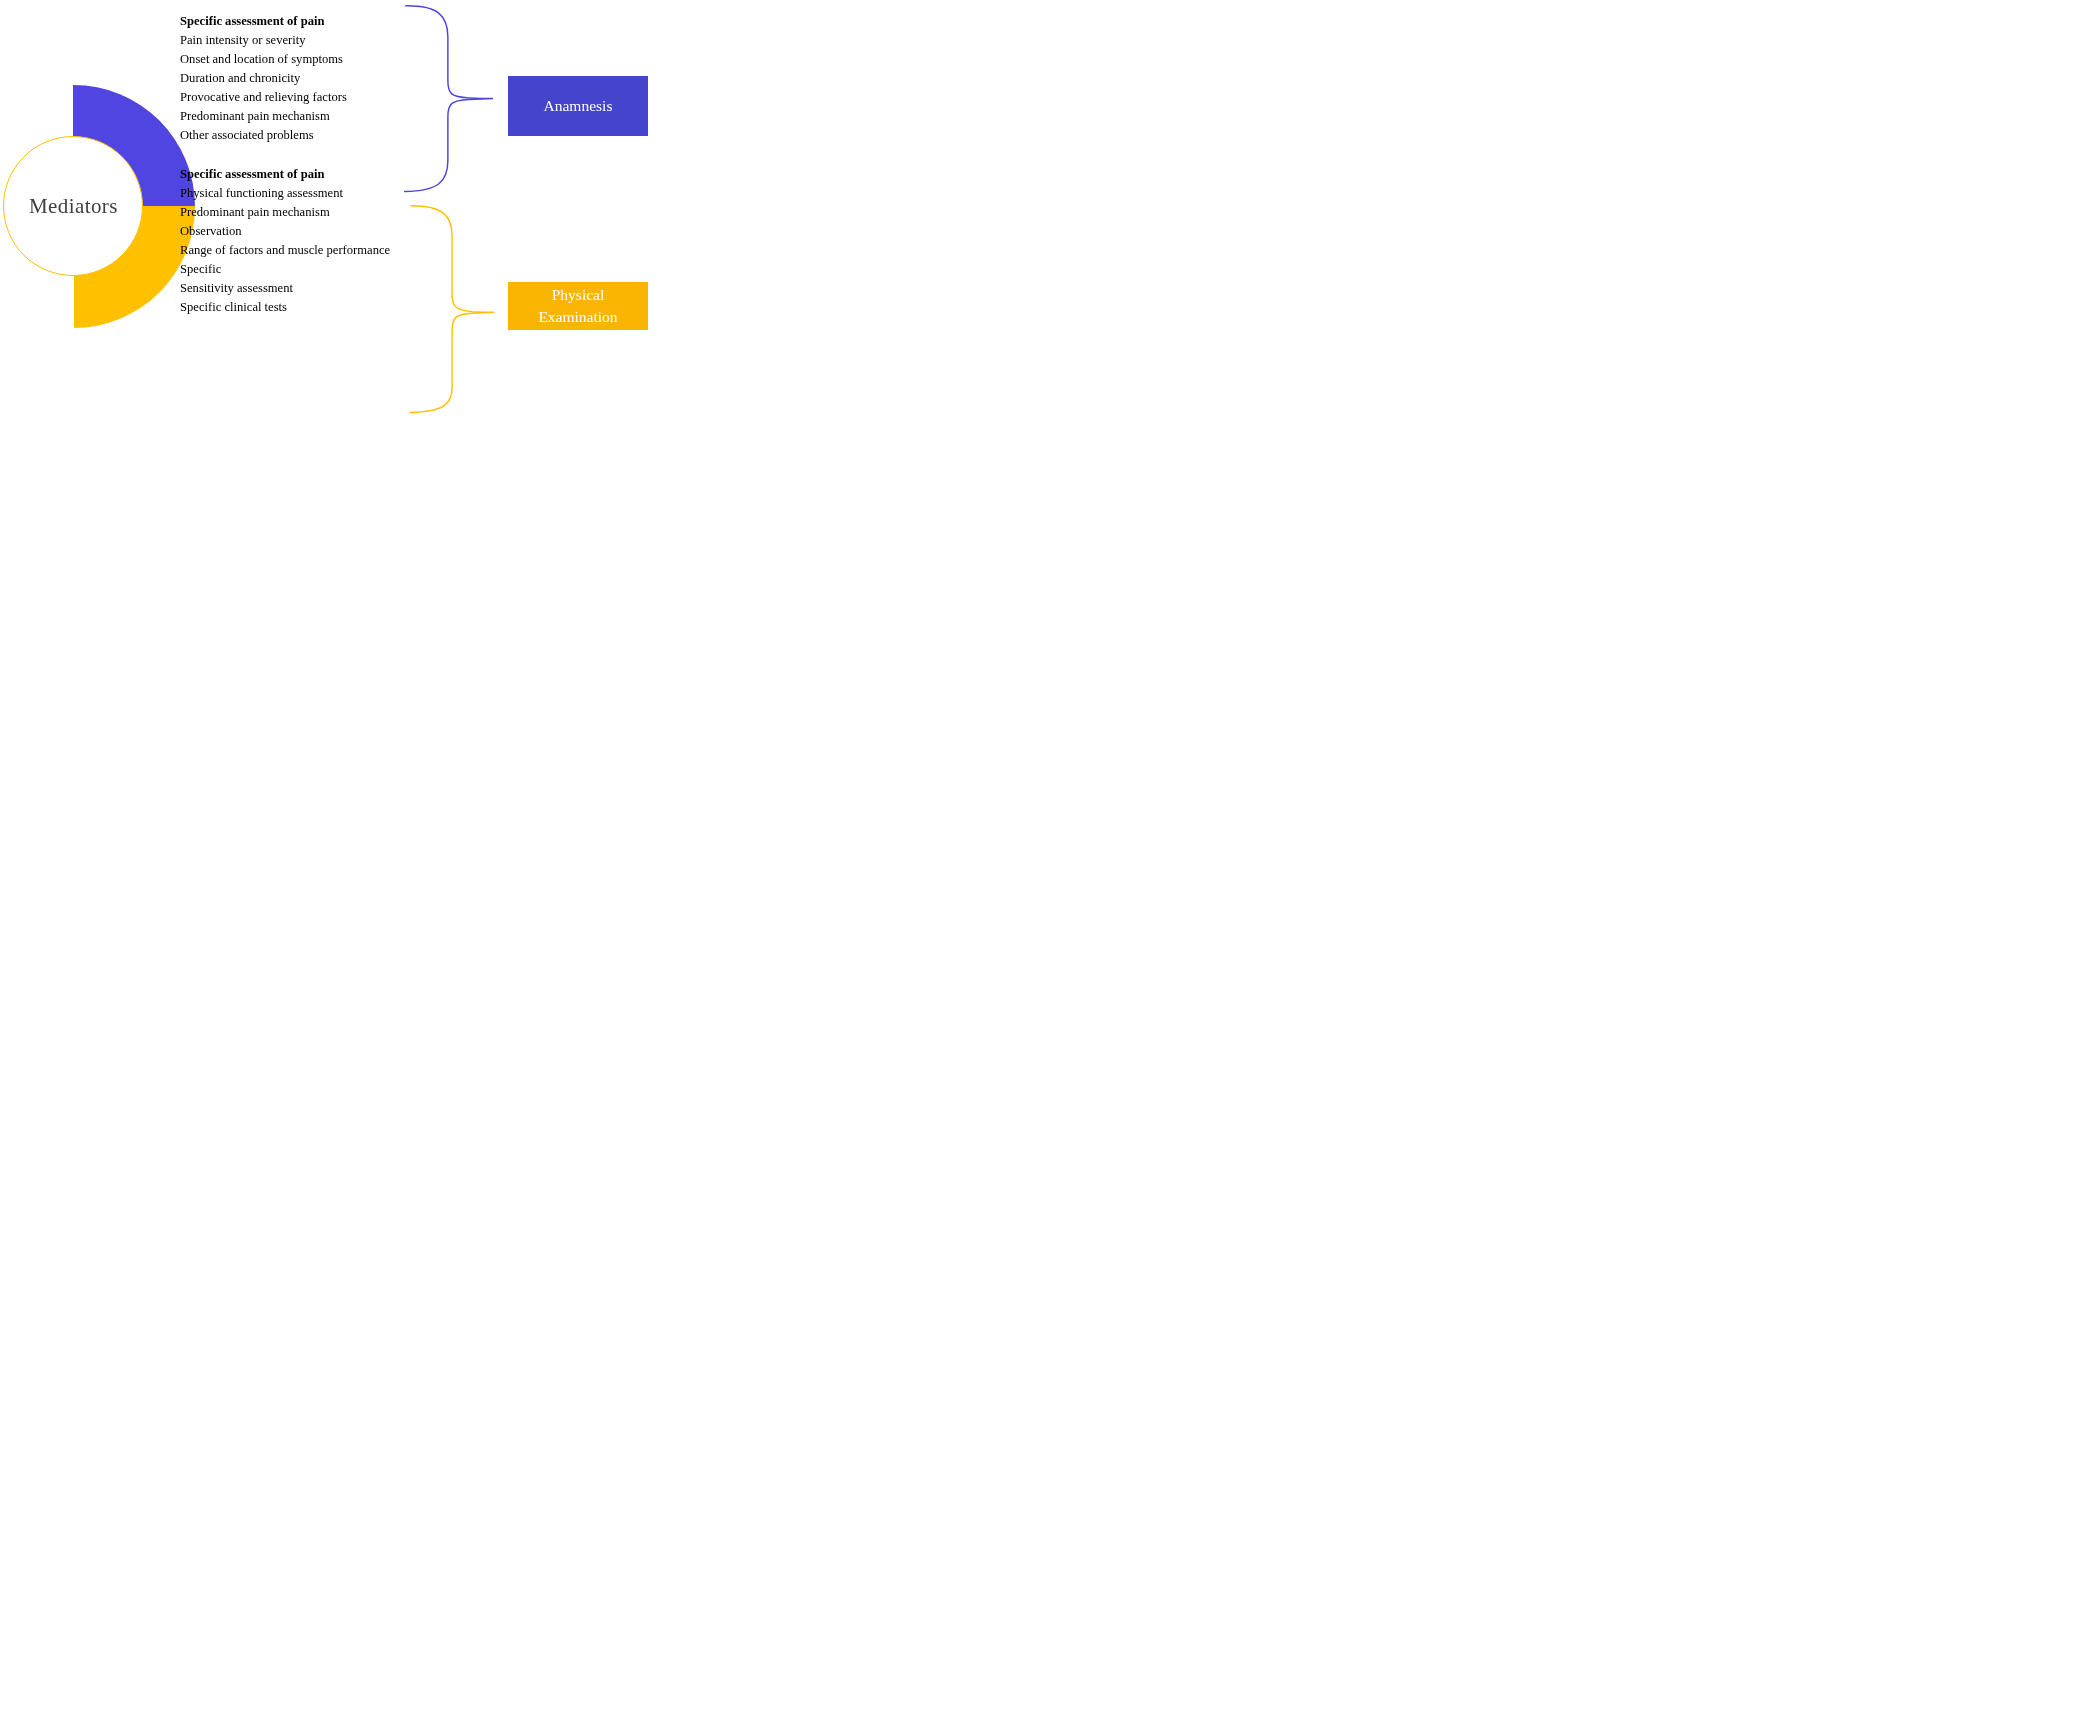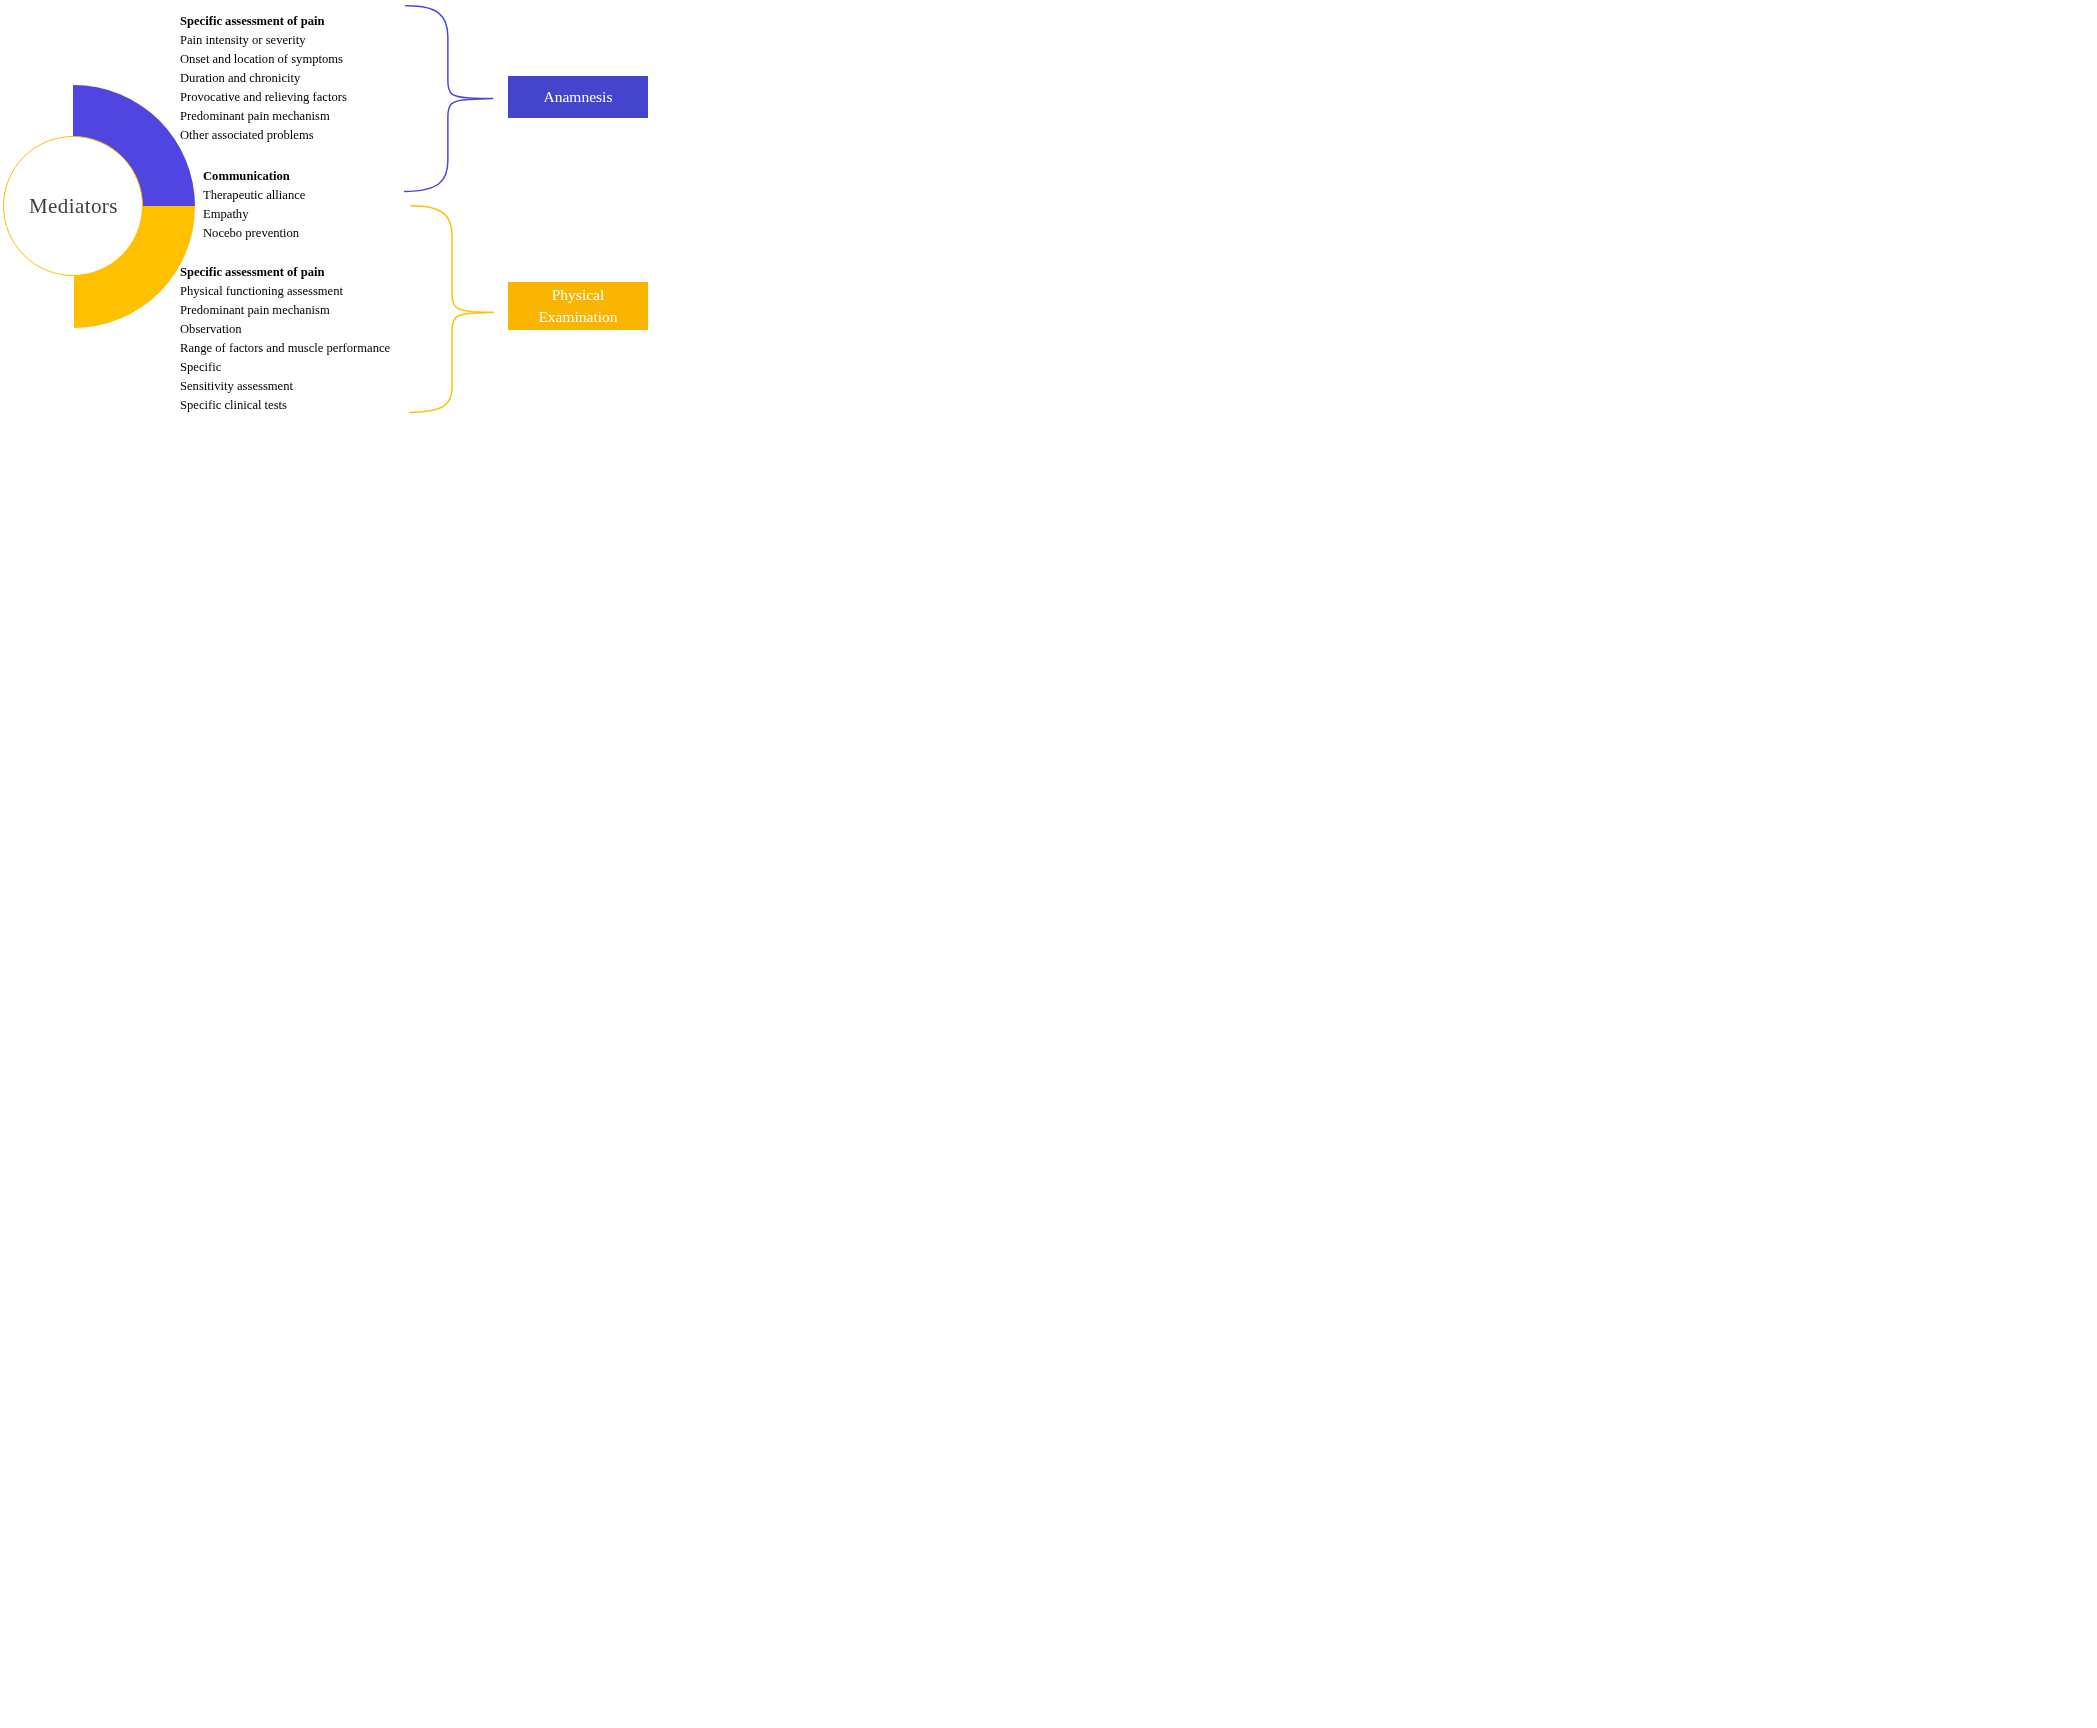--- a/index.html
+++ b/index.html
@@ -73,21 +73,21 @@
     left: 508px;
     width: 140px;
     display: flex;
     align-items: center;
     justify-content: center;
     text-align: center;
     color: #ffffff;
     font-size: 15.5px;
     line-height: 1.45;
   }
-  .box-anamnesis  { top: 76px; height: 42px; background: #4444cd; }
+  .box-anamnesis  { top: 76px; height: 60px; background: #4444cd; }
   .box-physical   { top: 282px; height: 48px; background: #f9b501; padding: 0 7.6px; box-sizing: border-box; }
 </style>
 </head>
 <body>
 
 <div class="canvas">
 
   <div class="hub-ring"></div>
 
   <div class="hub-circle">
@@ -98,26 +98,20 @@
     <div class="block-1">
       <div class="line header">Specific assessment of pain</div>
       <div class="line">Pain intensity or severity</div>
       <div class="line">Onset and location of symptoms</div>
       <div class="line">Duration and chronicity</div>
       <div class="line">Provocative and relieving factors</div>
       <div class="line">Predominant pain mechanism</div>
       <div class="line">Other associated problems</div>
     </div>
 
-    <div class="block-2">
-      <div class="line header">Communication</div>
-      <div class="line">Therapeutic alliance</div>
-      <div class="line">Empathy</div>
-      <div class="line">Nocebo prevention</div>
-    </div>
 
     <div class="block-3">
       <div class="line header">Specific assessment of pain</div>
       <div class="line">Physical functioning assessment</div>
       <div class="line">Predominant pain mechanism</div>
       <div class="line">Observation</div>
       <div class="line">Range of factors and muscle performance</div>
       <div class="line">Specific</div>
       <div class="line">Sensitivity assessment</div>
       <div class="line">Specific clinical tests</div>

